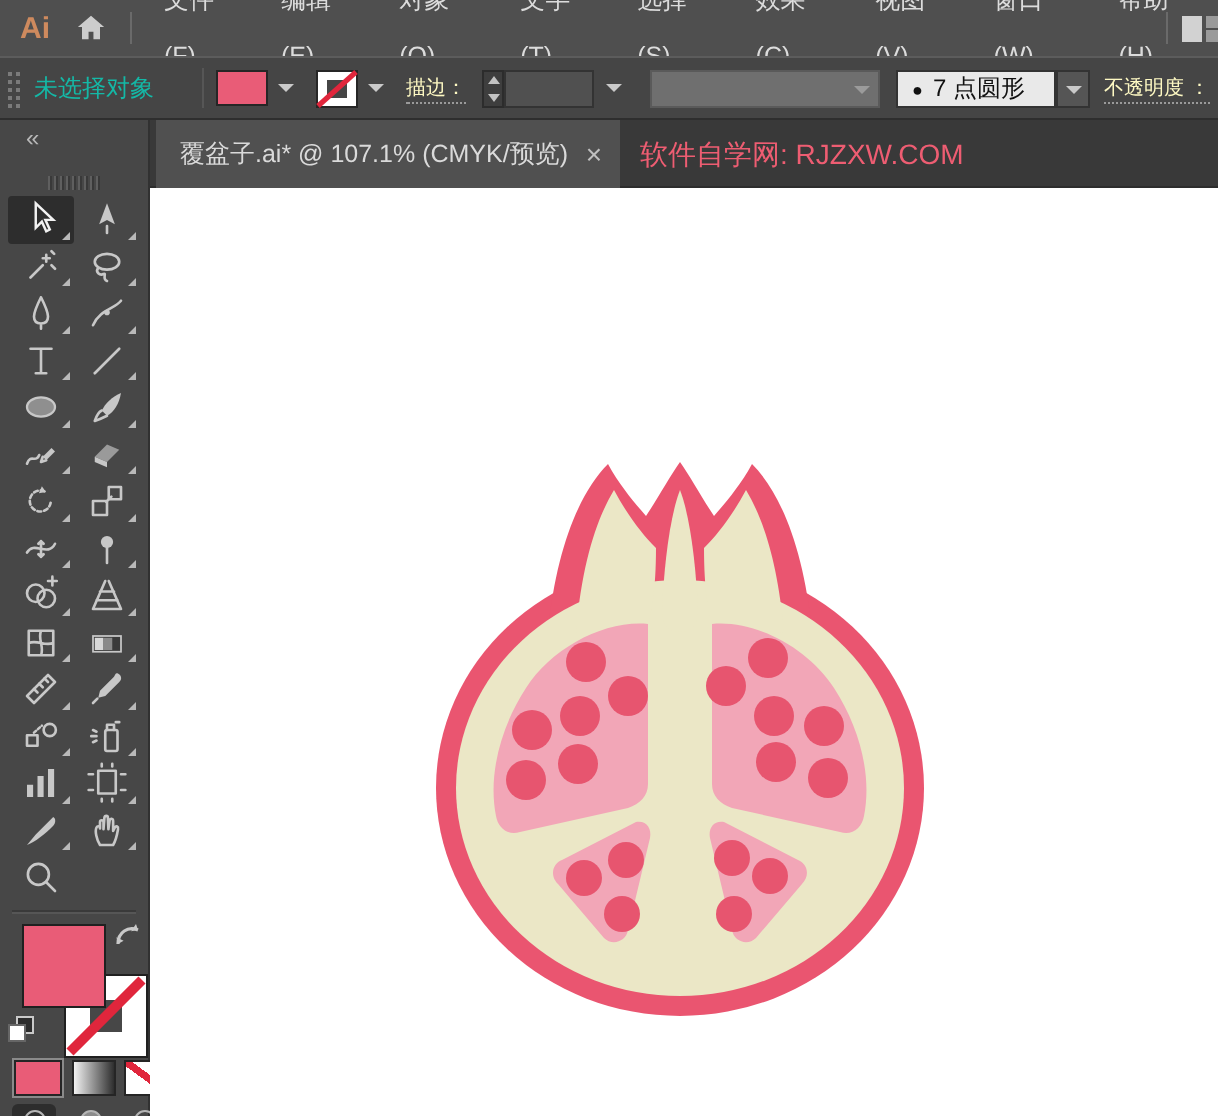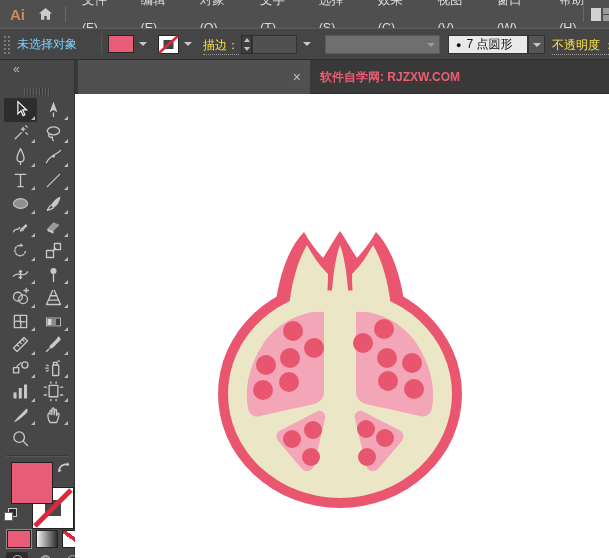--- a/index.html
+++ b/index.html
@@ -19,30 +19,30 @@
   .menu-items { display:flex; align-items:center; }
   .menu-item { font-size:12.5px; padding:0 10px; line-height:28px; color:#dcdcdc; cursor:default; }
   .ws-wrap { position:absolute; right:0; top:0; height:28px; display:flex; align-items:center; }
   .ws-sep { width:1px; height:16px; background:#6a6a6a; margin-right:7px; }
   .ws-icon { margin-right:-6px; }
   
   .controlbar { position:absolute; left:0; top:28px; width:609px; height:32px;
                 background:#454545; border-top:1px solid #5c5c5c; border-bottom:1px solid #2e2e2e; }
   .cb-grip { position:absolute; left:4px; top:7px; width:6px; height:18px;
              border-left:2px dotted #7a7a7a; border-right:2px dotted #7a7a7a; }
-  .cb-status { position:absolute; left:17px; top:0; line-height:30px; font-size:12px; color:#7dd3fc; }
+  .cb-status { position:absolute; left:17px; top:0; line-height:30px; font-size:12px; color:#14b8a6; }
   .cb-sep { position:absolute; left:101px; top:5px; width:1px; height:20px; background:#565656; }
   .fill-swatch { position:absolute; left:108px; top:6px; width:26px; height:18px;
                  background:var(--accent-pink); border:1px solid #262626; }
   .chev { width:0; height:0; border-left:4px solid transparent; border-right:4px solid transparent;
           border-top:4.5px solid #c9c9c9; }
   .chev-1 { position:absolute; left:139px; top:13px; }
   .stroke-swatch { position:absolute; left:158px; top:6px; }
   .chev-2 { position:absolute; left:184px; top:13px; }
-  .cb-label { font-size:12px; color:#fde047; border-bottom:1px dotted #9a9a9a; }
+  .cb-label { font-size:10px; color:#fef9c3; border-bottom:1px dotted #9a9a9a; }
   .stroke-label { position:absolute; left:203px; top:8px; }
   .stepper { position:absolute; left:241px; top:6px; width:11px; height:19px; background:#3e3e3e;
              border:1px solid #2c2c2c; display:flex; flex-direction:column; align-items:center; justify-content:space-around; }
   .tri-up { width:0; height:0; border-left:3.5px solid transparent; border-right:3.5px solid transparent; border-bottom:4px solid #c2c2c2; }
   .tri-dn { width:0; height:0; border-left:3.5px solid transparent; border-right:3.5px solid transparent; border-top:4px solid #c2c2c2; }
   .weight-field { position:absolute; left:252px; top:6px; width:45px; height:19px; background:#505050;
                   border:1px solid #333; font-size:12px; color:#e5e5e5; padding:0 4px; }
   .chev-3 { position:absolute; left:303px; top:13px; }
   .profile-select { position:absolute; left:325px; top:6px; width:115px; height:19px;
                     background:#6f6f6f; border:1px solid #5a5a5a; }
@@ -53,21 +53,21 @@
   .brush-chev-box { position:absolute; left:528px; top:6px; width:17px; height:19px; background:#555;
                     border:1px solid #333; display:flex; align-items:center; justify-content:center; }
   .opacity-label { position:absolute; left:552px; top:8px; white-space:nowrap; }
   
   .tabbar { position:absolute; left:75px; top:60px; width:534px; height:34px; background:#393939;
             border-bottom:1px solid #2d2d2d; }
   .doc-tab { position:absolute; left:3px; top:0; width:232px; height:34px; background:#505050;
              display:flex; align-items:center; }
   .doc-tab .title { font-size:12.5px; color:#dadada; margin-left:12px; white-space:nowrap; }
   .tab-close { margin-left:auto; margin-right:9px; font-size:14px; color:#c0c0c0; line-height:14px; cursor:default; }
-  .watermark { position:absolute; left:245px; top:0; line-height:34px; font-size:12px; font-weight:bold;
+  .watermark { position:absolute; left:245px; top:0; line-height:34px; font-size:14px; font-weight:normal;
                color:var(--watermark-red); white-space:nowrap; }
   
   .toolpanel { position:absolute; left:0; top:60px; width:75px; height:498px; background:#474747;
                border-right:1px solid #313131; }
   .tp-collapse { position:absolute; left:13px; top:2px; font-size:12px; color:#b8b8b8; letter-spacing:-1px; cursor:default; }
   .tp-grip { position:absolute; left:24px; top:28px; width:27px; height:7px;
              background:repeating-linear-gradient(90deg,#5f5f5f 0 1px,#393939 1px 2px,transparent 2px 3px); }
   .tools { position:absolute; left:4px; top:38px; width:66px;
            display:grid; grid-template-columns:33px 33px; grid-auto-rows:23.5px; }
   .tool { position:relative; display:flex; align-items:center; justify-content:center; cursor:default; }
@@ -159,20 +159,21 @@
       <span>7 点圆形</span>
     </span>
     <span class="brush-chev-box">
       <span class="chev"></span>
     </span>
     <span class="cb-label opacity-label">不透明度 ：</span>
   </div>
 
   <div class="tabbar">
     <div class="doc-tab">
+      <span class="title">覆盆子.ai* @ 107.1% (CMYK/预览)</span>
       <span class="tab-close">×</span>
     </div>
     <span class="watermark">软件自学网: RJZXW.COM</span>
   </div>
 
   <div class="toolpanel">
     <span class="tp-collapse">«</span>
     <span class="tp-grip"></span>
     <div class="tools" id="tools-grid">
         <div class="tool active flyout">

